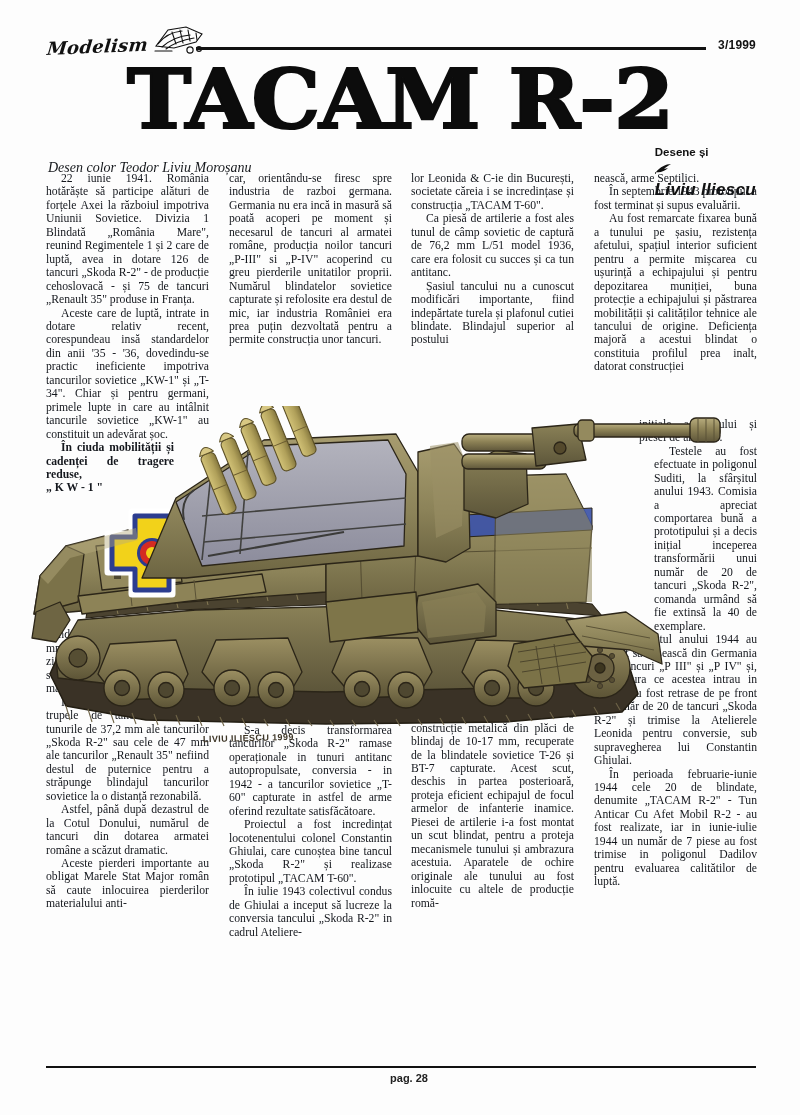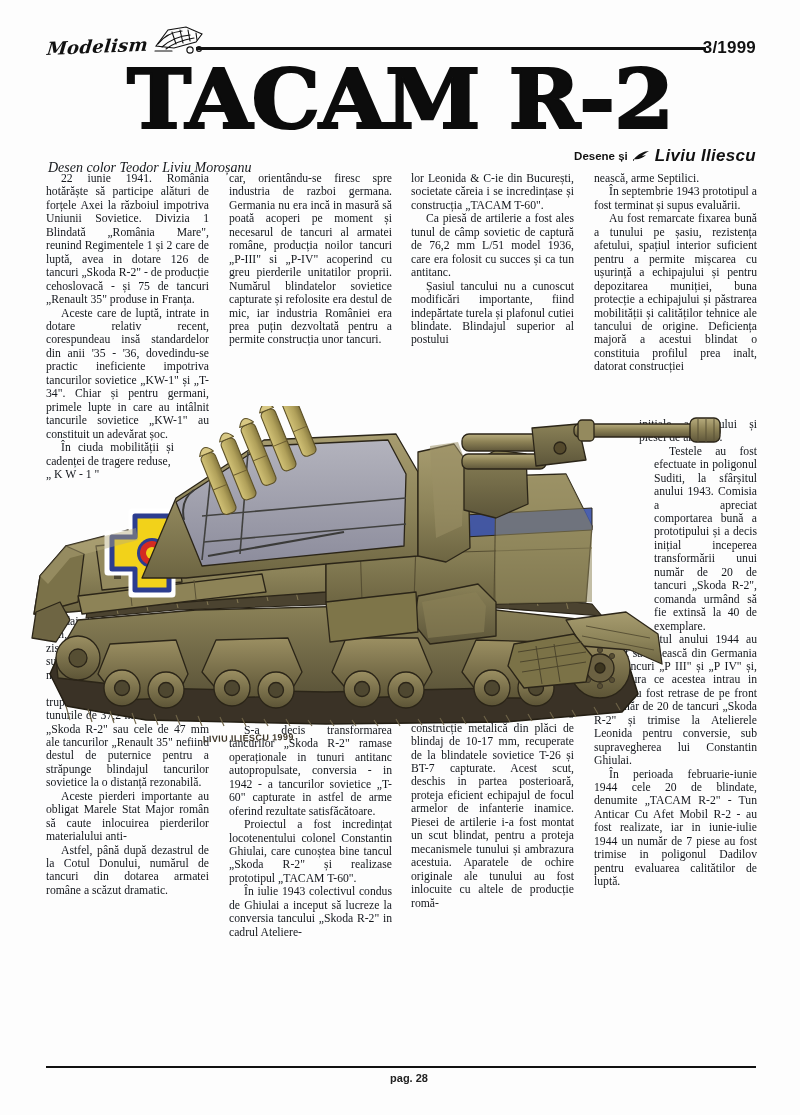--- a/index.html
+++ b/index.html
@@ -20,21 +20,21 @@
     letter-spacing:.2px;color:#111;
     transform:skewX(-8deg) rotate(-2.5deg);transform-origin:left bottom;
   }
   .logo-squiggle{position:absolute;left:108px;top:2px;width:56px;height:34px;}
   .mast-rule{
     position:absolute;left:152px;top:25px;right:50px;height:3px;background:#111;
   }
   .issue{
     position:absolute;right:0;top:16px;
     font-family:"Liberation Sans", sans-serif;
-    font-size:17px;font-weight:700;color:#111;letter-spacing:.2px;
+    font-size:12px;font-weight:700;color:#111;letter-spacing:.2px;
   }
 
   
   .title{
     position:absolute;left:0;right:0;top:60px;height:78px;
     text-align:center;
     font-family:"DejaVu Serif", serif;
     font-weight:700;
     font-size:83px;
     line-height:78px;
@@ -45,21 +45,21 @@
   }
 
   
   .byline-left{
     position:absolute;left:48px;top:160px;
     font-family:"Liberation Serif", serif;
     font-style:italic;font-size:14px;color:#15181c;
   }
   .byline-right{
     position:absolute;right:44px;top:146px;
-    display:flex;align-items:center;gap:5px;
+    display:flex;align-items:flex-start;gap:5px;flex-direction:column;
   }
   .byline-right .lbl{
     font-family:"Liberation Sans", sans-serif;
     font-weight:700;font-size:11.5px;color:#111;
   }
   .byline-right .sig{
     font-family:Liberation Sans, sans-serif;
     font-style:italic;font-weight:700;font-size:17px;color:#111;
     letter-spacing:.3px;
   }
@@ -79,21 +79,21 @@
   #col1{left:46px;}
   #col2{left:229px;}
   #col3{left:411px;}
   #col4{left:594px;}
 
   
   .blk{width:163px;}
   .blk.w-narrow-1{width:66px;}
   .blk.w-narrow-3{width:118px;}
   .blk.w-narrow-4{width:103px;}
-  .blk.w-narrow-5{width:128px;}
+  .blk.w-narrow-5{width:128px;font-weight:bold;}
   .blk.shiftr{margin-left:auto;}
 
   
   .illus{
     position:absolute;left:26px;top:406px;width:700px;height:360px;
     pointer-events:none;
   }
   .illus svg{display:block;}
 
   .artist-credit{
@@ -159,22 +159,22 @@
     <div class="blk w-narrow-5">
       <p>În ciuda mobilității și cadenței de tragere reduse,</p>
       <p class="noind">„ K W - 1 "</p>
     </div>
     <div class="blk w-narrow-1" style="margin-top:120px;">
       <p class="noind">avea un blindaj de 90 mm, re-zistând cu</p>
     </div>
     <div class="blk">
       <p class="noind">succes loviturilor tunurilor majorității tancurilor germane.</p>
       <p>În aceeași situație se aflau și trupele de tancuri românești, tunurile de 37,2 mm ale tancurilor „Skoda R-2" sau cele de 47 mm ale tancurilor „Renault 35" nefiind destul de puternice pentru a străpunge blindajul tancurilor sovietice la o distanță rezonabilă.</p>
+      <p>Astfel, până după dezastrul de la Cotul Donului, numărul de tancuri din dotarea armatei române a scăzut dramatic.</p>
       <p>Aceste pierderi importante au obligat Marele Stat Major român să caute inlocuirea pierderilor materialului anti-</p>
-      <p>Astfel, până după dezastrul de la Cotul Donului, numărul de tancuri din dotarea armatei române a scăzut dramatic.</p>
     </div>
   </div>
 
   <div class="col" id="col2">
     <div class="blk">
       <p class="noind">car, orientându-se firesc spre industria de razboi germana. Germania nu era incă in masură să poată acoperi pe moment și necesarul de tancuri al armatei române, producția noilor tancuri „P-III" si „P-IV" acoperind cu greu pierderile unitatilor proprii. Numărul blindatelor sovietice capturate și refolosite era destul de mic, iar industria României era prea puțin dezvoltată pentru a permite construcția unor tancuri.</p>
     </div>
     <div class="blk" style="margin-top:377px;">
       <p>S-a decis transformarea tancurilor „Skoda R-2" ramase operaționale in tunuri antitanc autopropulsate, conversia - in 1942 - a tancurilor sovietice „T-60" capturate in astfel de arme oferind rezultate satisfăcătoare.</p>
       <p>Proiectul a fost incredințat locotenentului colonel Constantin Ghiulai, care cunoștea bine tancul „Skoda R-2" și realizase prototipul „TACAM T-60".</p>

